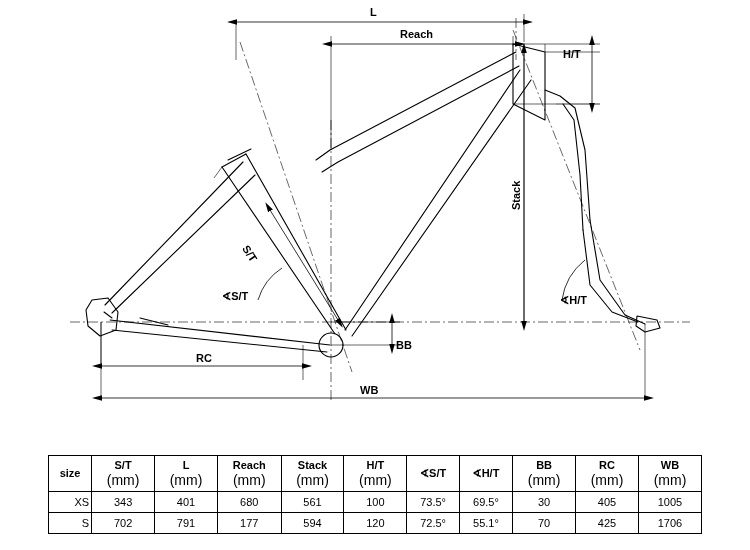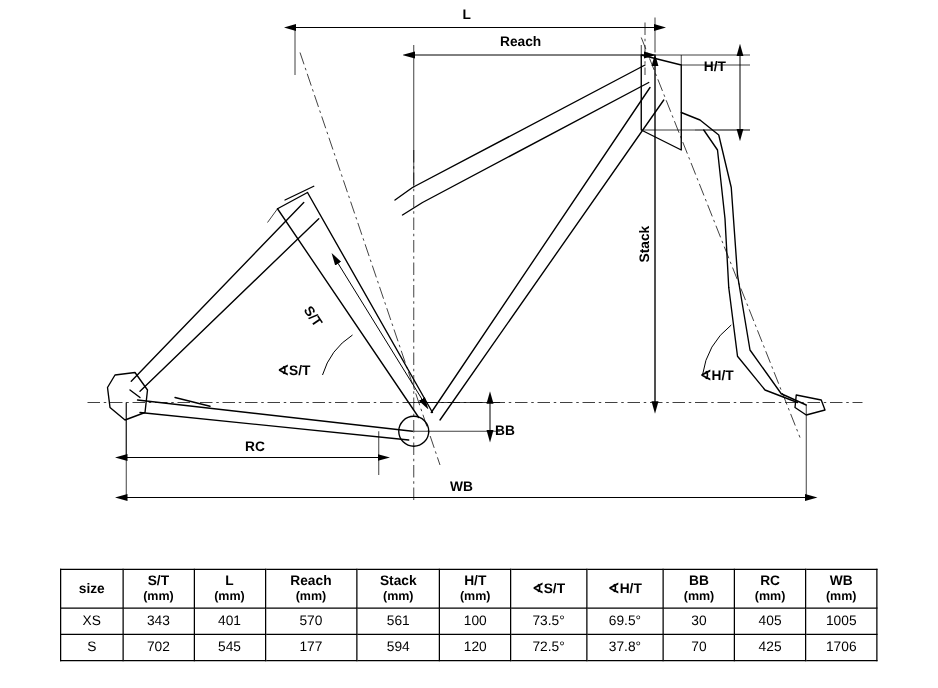--- a/index.html
+++ b/index.html
@@ -54,25 +54,25 @@
     font-weight: normal;
     height: 14px;
   }
   table.geo-table thead th {
     font-weight: bold;
     line-height: 1.15;
     margin-top: 20px;
   }
   table.geo-table thead th .unit {
     display: block;
-    font-weight: bold;
-    font-size: 10px;
+    font-weight: normal;
+    font-size: 14px;
   }
   table.geo-table td.size-cell {
-    text-align: center;
+    text-align: right;
   }
 </style>
 </head>
 <body>
 
 <div id="stage">
 
   <svg id="geo-svg" viewBox="0 0 750 440">
     <defs>
       <marker id="arrS" markerWidth="10" markerHeight="8" refX="9" refY="4" orient="auto" markerUnits="userSpaceOnUse">
@@ -234,38 +234,38 @@
           <span>WB</span>
           <span class="unit">(mm)</span>
         </th>
       </tr>
     </thead>
     <tbody>
       <tr>
         <td class="size-cell">XS</td>
         <td>343</td>
         <td>401</td>
-        <td>570</td>
+        <td>680</td>
         <td>561</td>
         <td>100</td>
         <td>73.5°</td>
         <td>69.5°</td>
         <td>30</td>
         <td>405</td>
         <td>1005</td>
       </tr>
       <tr>
         <td class="size-cell">S</td>
         <td>702</td>
-        <td>545</td>
+        <td>791</td>
         <td>177</td>
         <td>594</td>
         <td>120</td>
         <td>72.5°</td>
-        <td>37.8°</td>
+        <td>55.1°</td>
         <td>70</td>
         <td>425</td>
         <td>1706</td>
       </tr>
     </tbody>
   </table>
 
 </div>
 
 </body></html>

